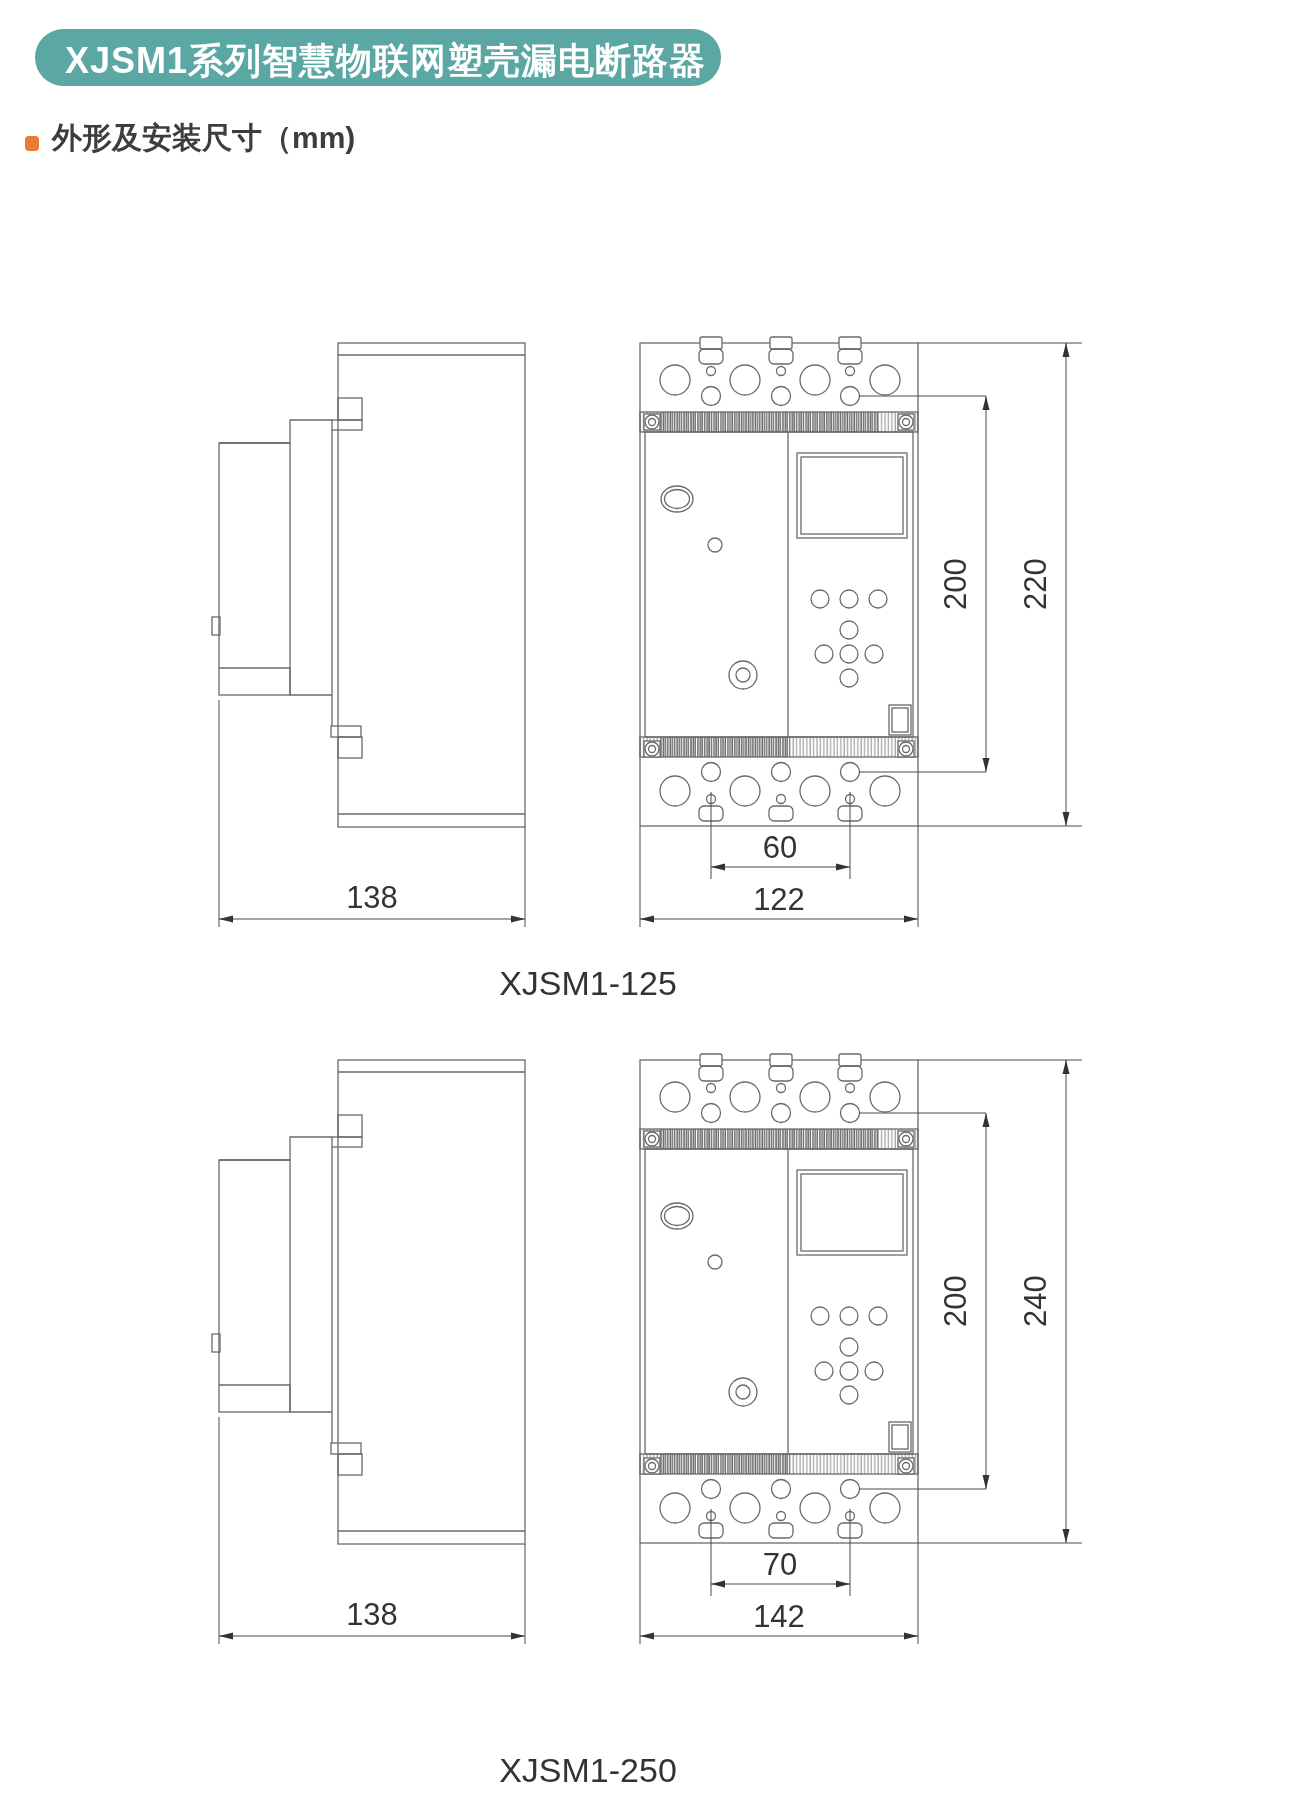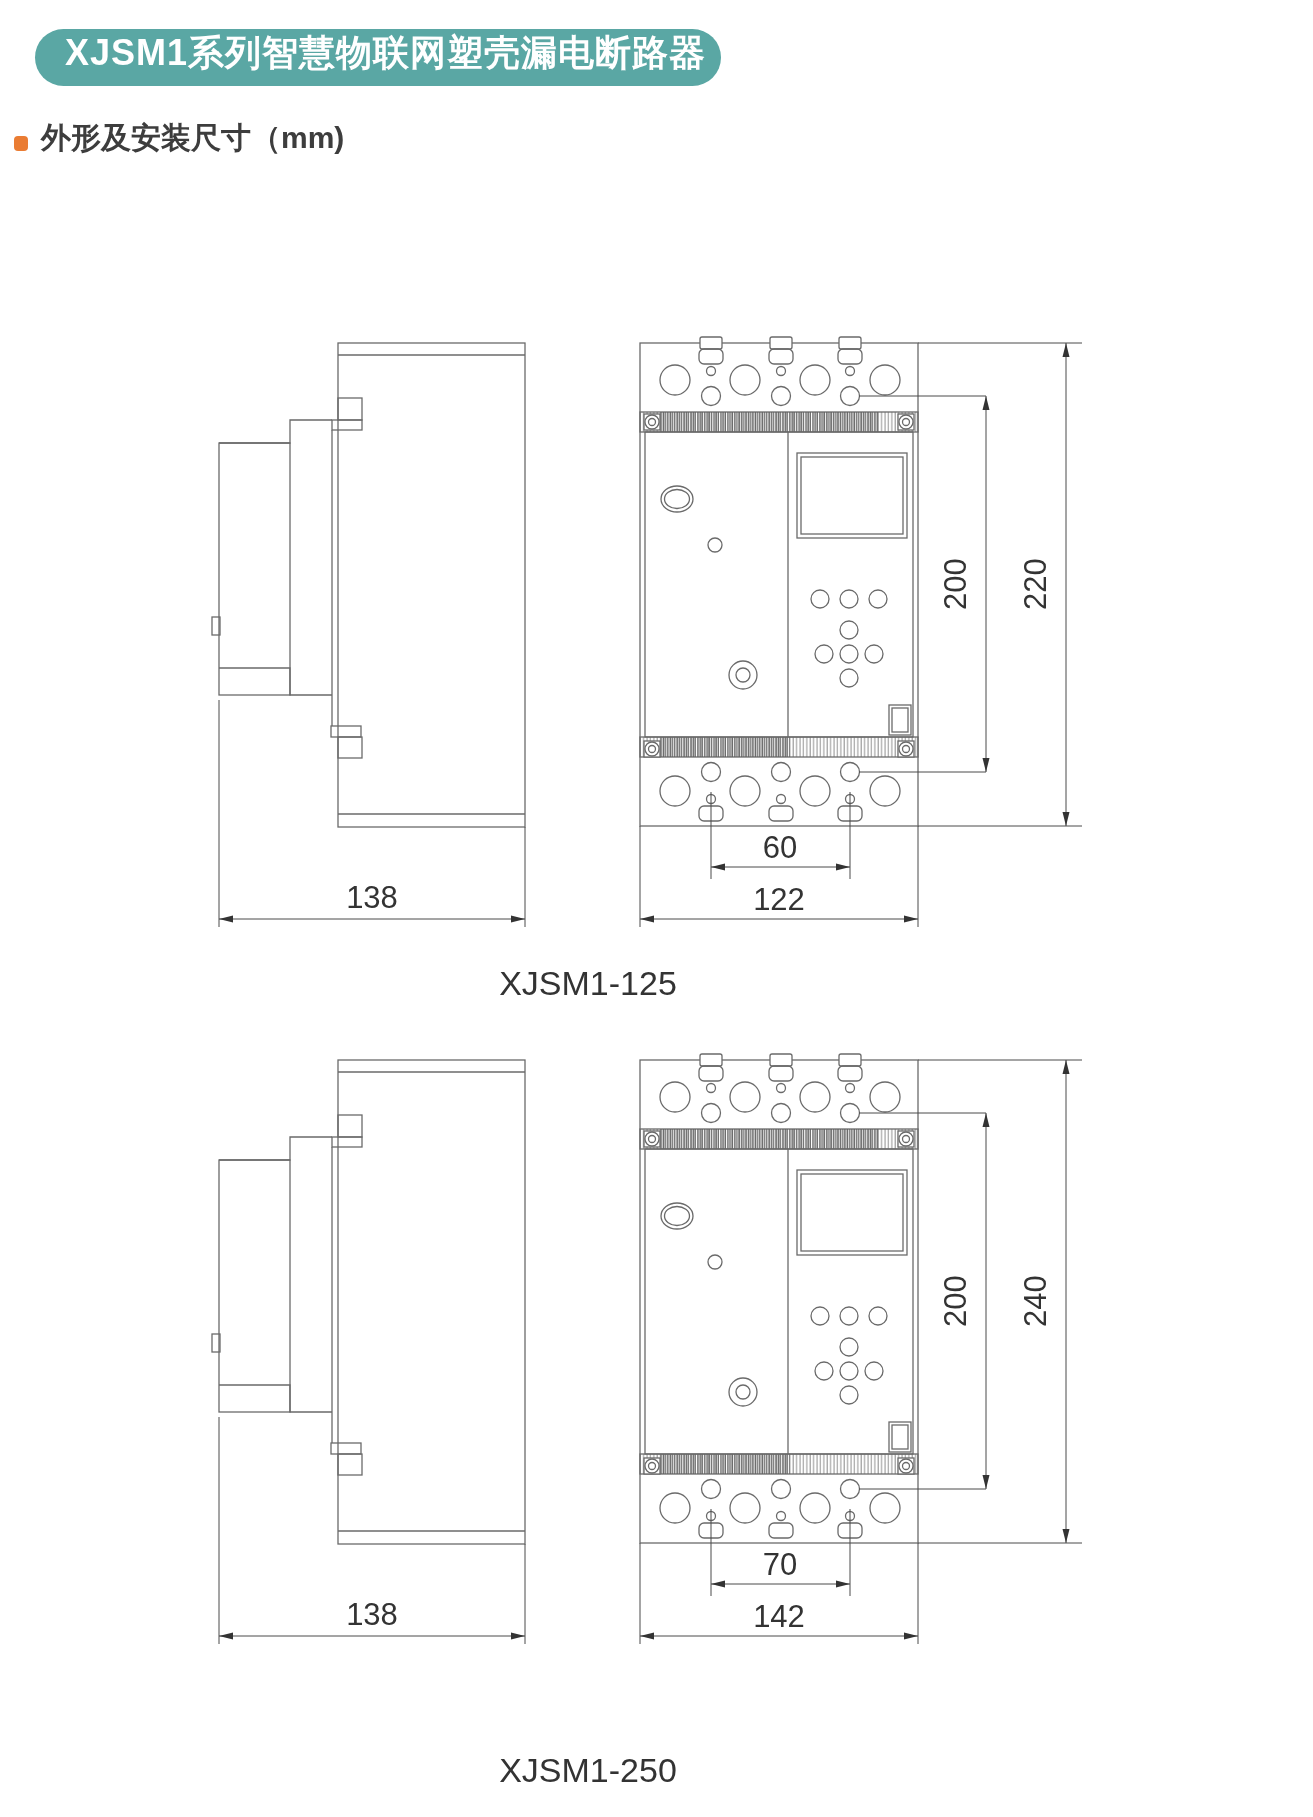--- a/index.html
+++ b/index.html
@@ -1,21 +1,21 @@
 <!DOCTYPE html>
 <html><head>
 <meta charset="utf-8">
 <style>
   html,body{margin:0;padding:0;background:#ffffff;}
   .page{position:relative;width:1313px;height:1817px;background:#fff;overflow:hidden;
         font-family:"Liberation Sans",sans-serif;}
   .banner{position:absolute;left:35px;top:29px;width:686px;height:57px;
-          border-radius:29px;display:flex;align-items:flex-start;}
+          border-radius:29px;display:flex;align-items:flex-end;}
   .banner span{padding:0 30px;color:#fff;font-size:36px;font-weight:bold;letter-spacing:1px;white-space:nowrap;}
-  .section-head{position:absolute;left:1px;top:118px;width:600px;height:42px;}
+  .section-head{position:absolute;left:12px;top:118px;width:600px;height:42px;}
   .bullet{position:absolute;left:13px;top:18px;width:14px;height:15px;border-radius:4px;}
   .section-title{position:absolute;left:40px;top:0;font-size:30px;font-weight:bold;color:#3d3d3d;white-space:nowrap;}
   svg.drawings{position:absolute;left:0;top:0;}
   svg .ln{fill:none;stroke:#6a6a6a;stroke-width:1.3px;}
   svg .lnw{fill:#ffffff;stroke:#6a6a6a;stroke-width:1.3px;}
   svg .dim{fill:none;stroke:#4a4a4a;stroke-width:1px;}
   svg .arr{fill:#333333;stroke:none;}
   svg .band{stroke:#6a6a6a;stroke-width:1.3px;}
   svg text{fill:#333333;font-family:"Liberation Sans",sans-serif;}
   .dimtext{font-size:31px;}

